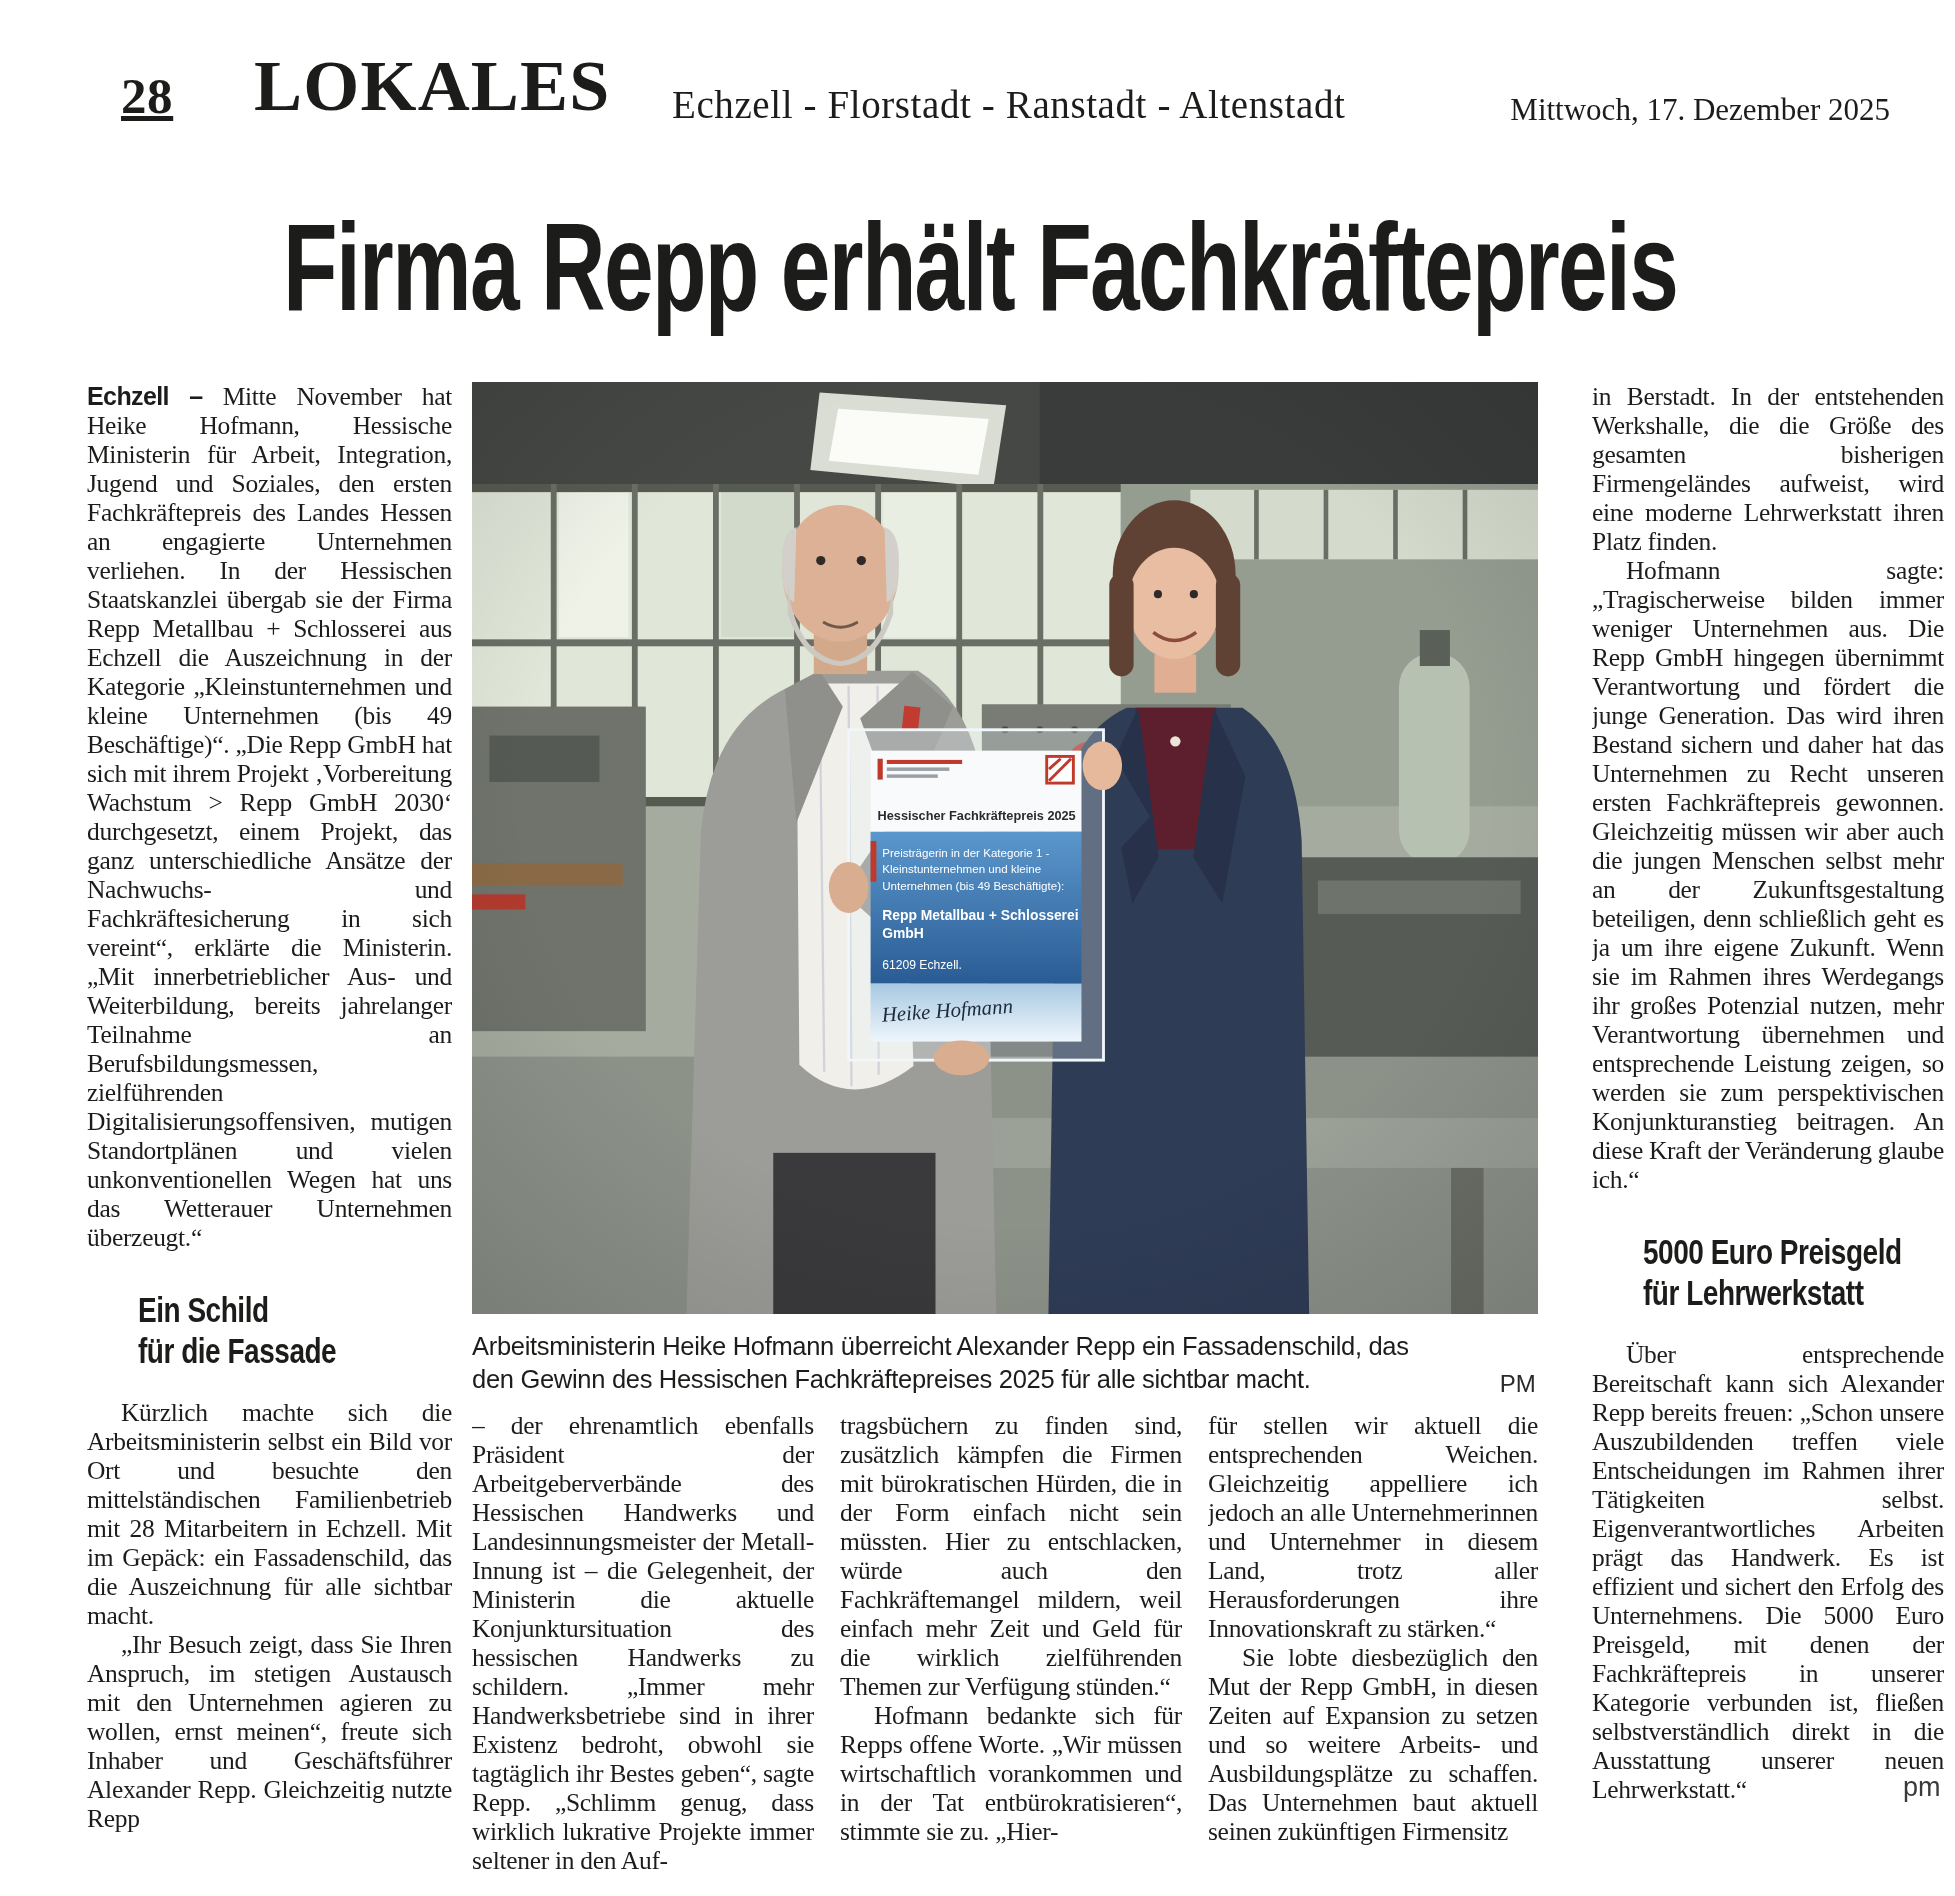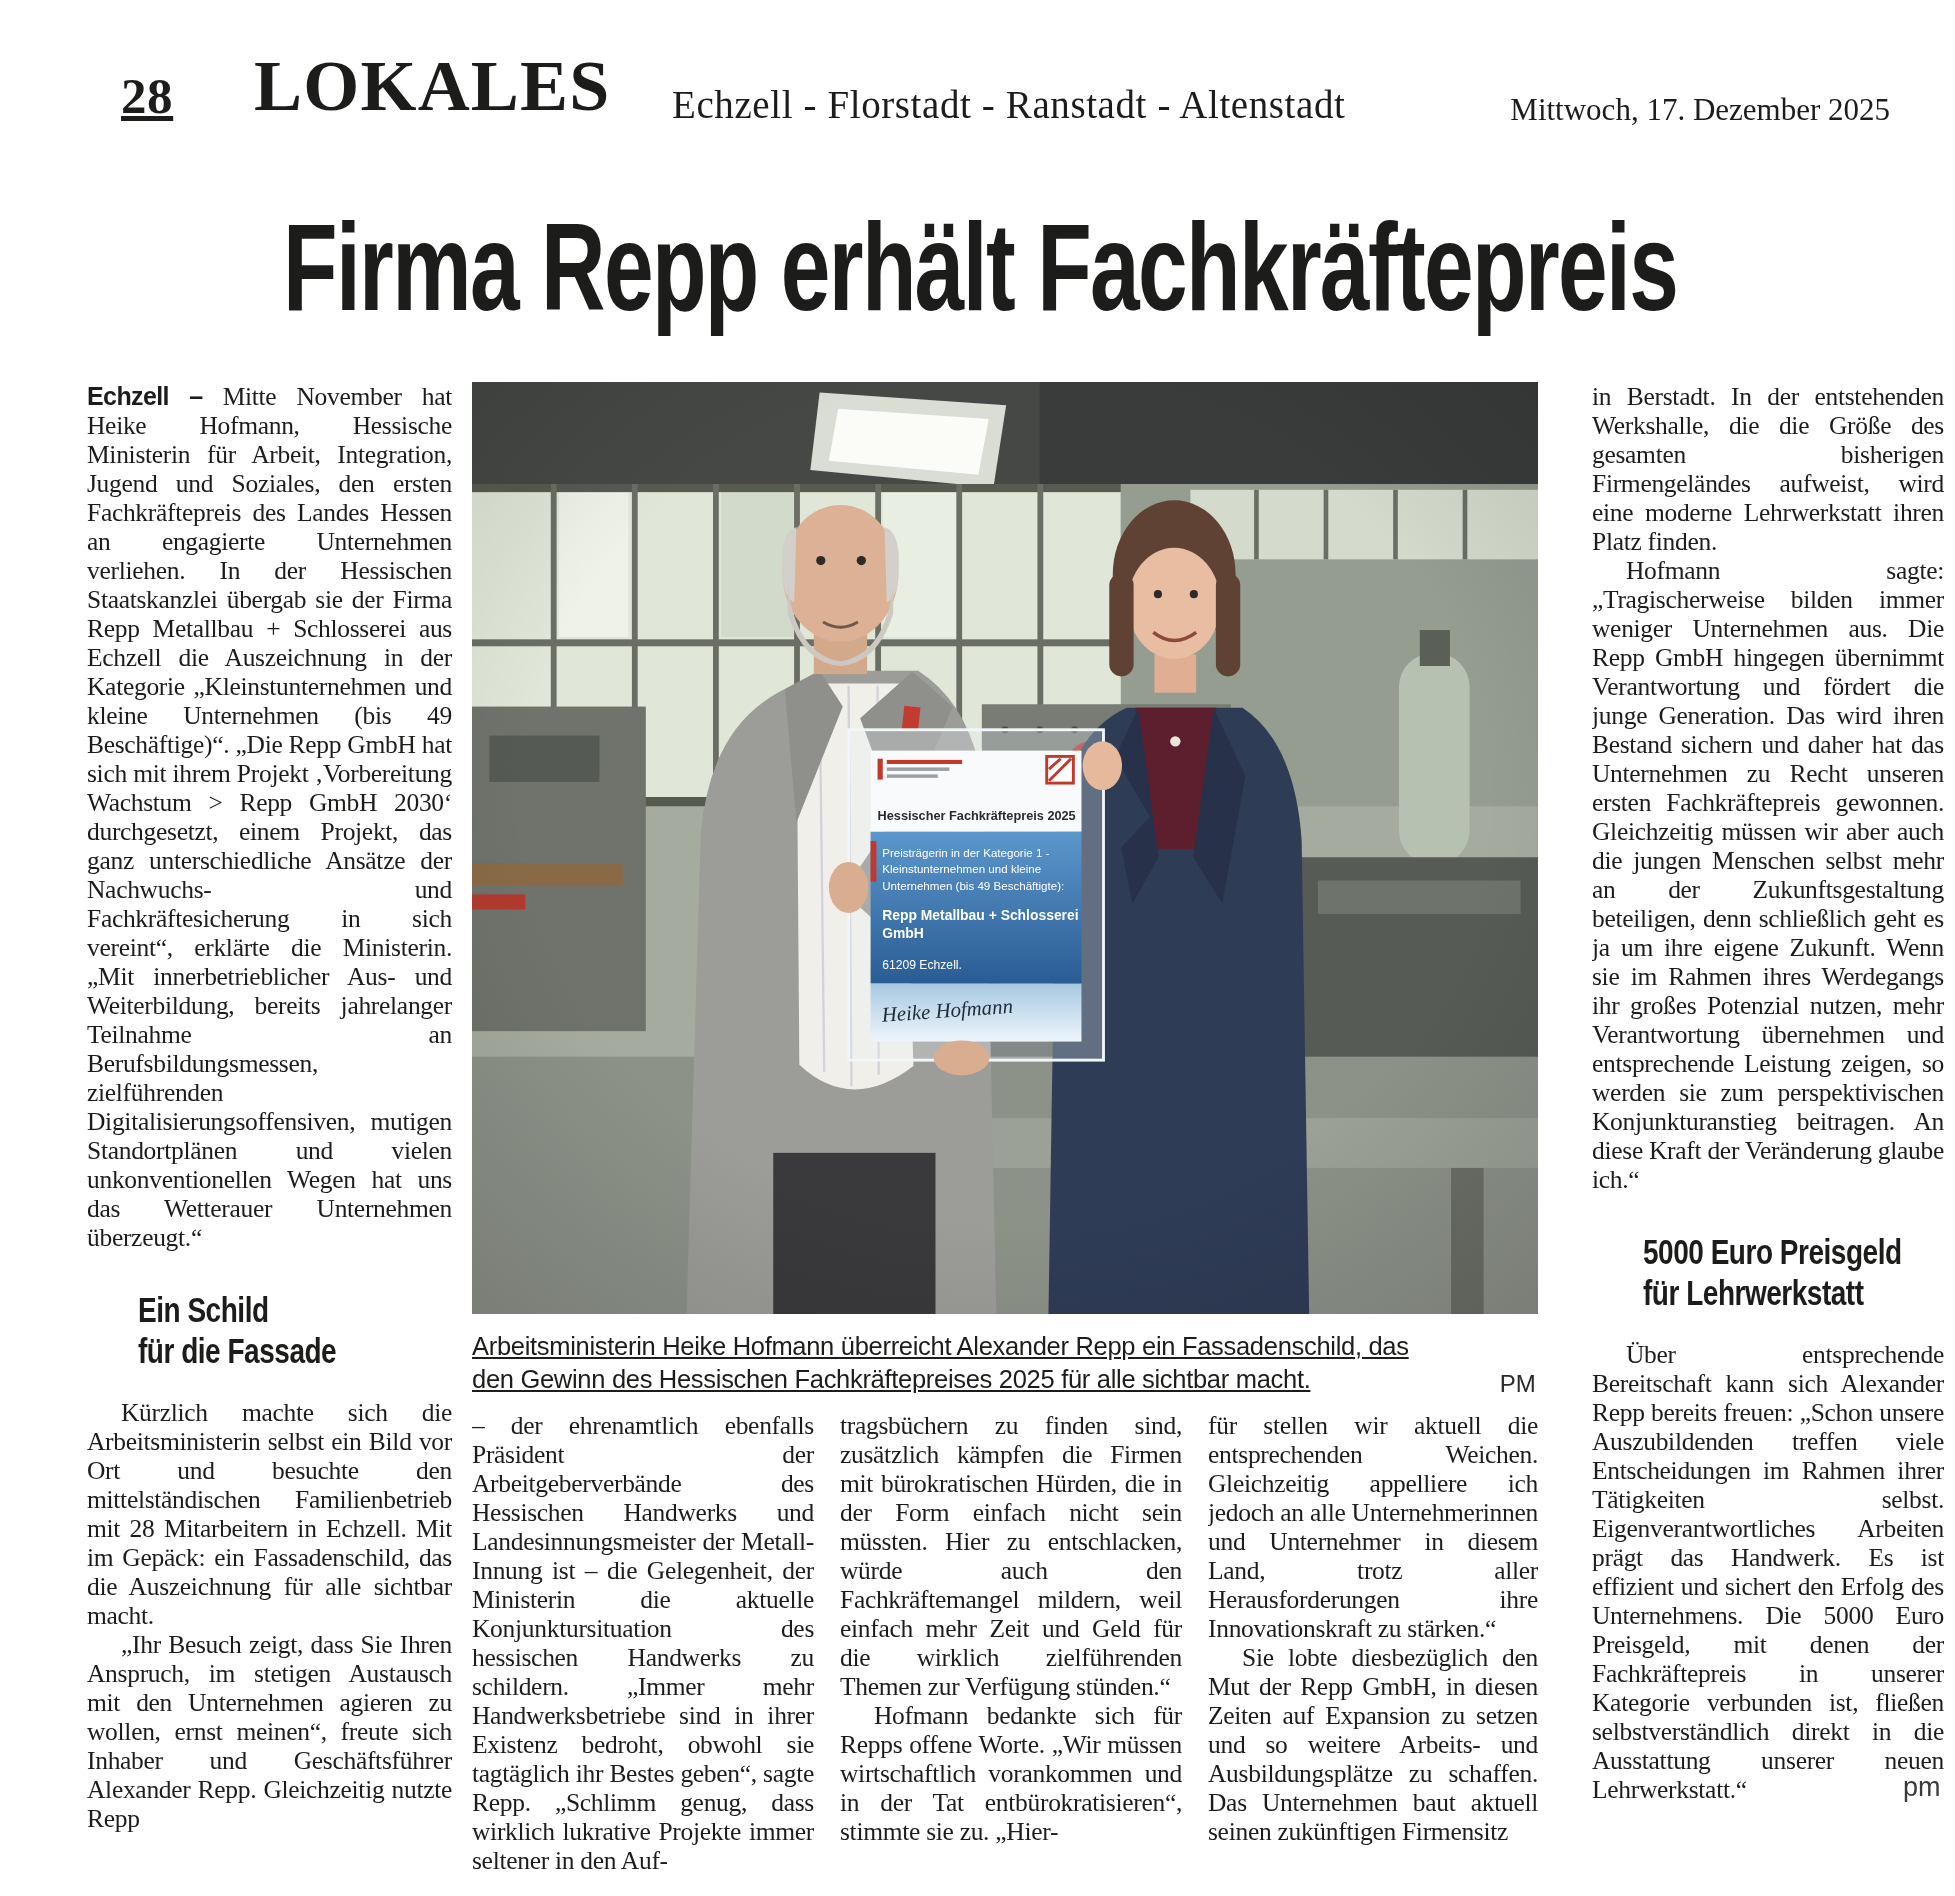--- a/index.html
+++ b/index.html
@@ -35,21 +35,21 @@
   #col4{left:1208px;top:1411px;width:330px;height:475px;}
   .dateline{font:700 25px "Liberation Sans",sans-serif;letter-spacing:-0.6px;}
   .col-heading{margin:37px 0 27px 51px;font:700 35px/41px "Liberation Sans",sans-serif;letter-spacing:-0.6px;}
   .col-heading .cond{display:inline-block;transform:scaleX(.8);transform-origin:0 50%;white-space:nowrap;}
   .byline-wrap{position:relative;}
   .byline{position:absolute;right:3.5px;bottom:1.2px;font:400 27px "Liberation Sans",sans-serif;color:#3a3a38;}
   
   .photo{position:absolute;left:472px;top:382px;width:1066px;height:932px;margin:0;padding:0;}
   .photo svg{display:block;width:100%;height:100%;}
   .caption{position:absolute;left:472px;top:1330px;width:1066px;height:73px;}
-  .caption-text{font:400 25.5px/33px "Liberation Sans",sans-serif;letter-spacing:-0.3px;color:#1c1c1a;display:block;padding-right:87px;text-decoration:underline;}
+  .caption-text{font:400 25.5px/33px "Liberation Sans",sans-serif;letter-spacing:-0.3px;color:#1c1c1a;display:block;padding-right:87px;}
   .credit{position:absolute;right:2.3px;bottom:4.6px;font:400 24px "Liberation Sans",sans-serif;color:#2a2a28;}
   .svg-sans{font-family:"Liberation Sans",sans-serif;}
   .svg-serif{font-family:"Liberation Serif",serif;}
 </style>
 </head>
 <body>
 
 <div class="page">
 
   <div class="page-number">28</div>

